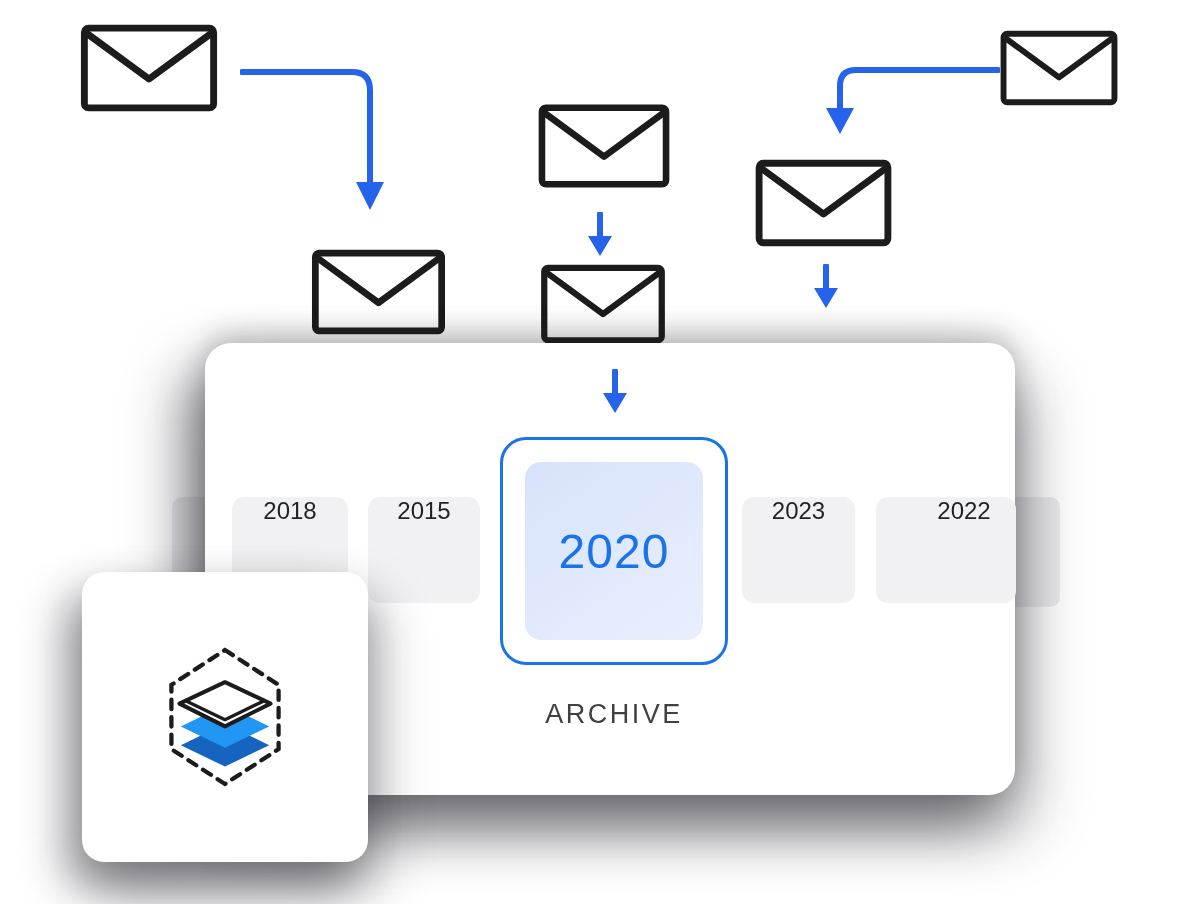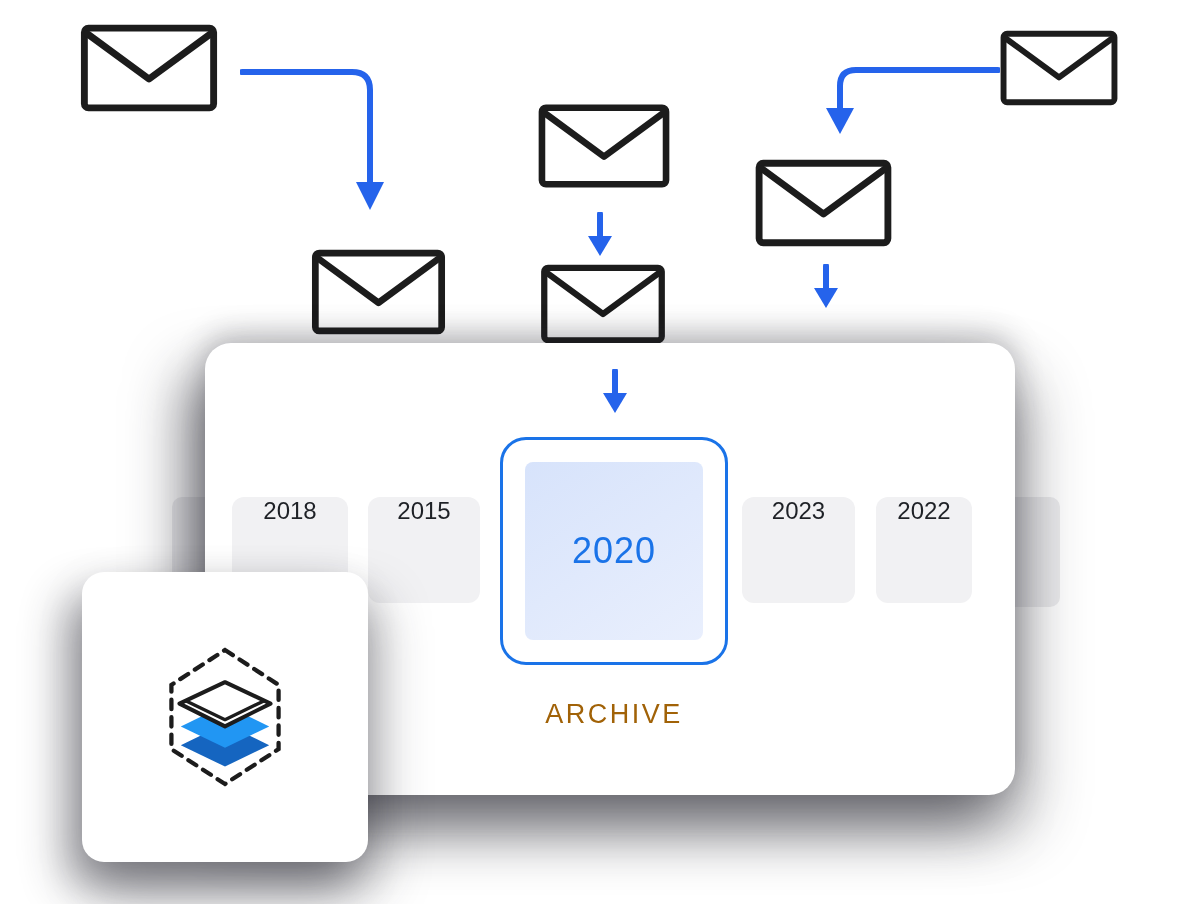--- a/index.html
+++ b/index.html
@@ -31,27 +31,27 @@
     display:flex;align-items:flex-start;justify-content:center;
     font-size:24px;font-weight:500;color:#1e2126;cursor:pointer;
   }
   .sel-outer{
     position:absolute;left:295px;top:94px;width:228px;height:228px;
     border:3px solid #1a73e8;border-radius:26px;box-sizing:border-box;
     cursor:pointer;
   }
   .sel-inner{
     position:absolute;left:22px;top:22px;width:178px;height:178px;
-    border-radius:8px;background:linear-gradient(145deg,#d7e3fb 0%,#e9effd 100%);
+    border-radius:16px;background:linear-gradient(145deg,#d7e3fb 0%,#e9effd 100%);
     display:flex;align-items:center;justify-content:center;
-    font-size:36px;font-weight:500;color:#1a73e8;letter-spacing:1px;
+    font-size:48px;font-weight:500;color:#1a73e8;letter-spacing:1px;
   }
   .archive-label{
     position:absolute;left:295px;top:356px;width:228px;text-align:center;
-    font-size:27px;font-weight:500;letter-spacing:2.5px;color:#a16207;
+    font-size:27px;font-weight:500;letter-spacing:2.5px;color:#404040;
   }
 
   
   .app-card{
     background:#ffffff;border-radius:22px;
     box-shadow:-16px 24px 45px rgba(36,36,46,.45),
                12px 28px 50px rgba(36,36,46,.35);
     display:flex;align-items:center;justify-content:center;
   }
 </style>
@@ -153,21 +153,21 @@
     <div class="sel-outer">
       <div class="sel-inner">
         <span>2020</span>
       </div>
     </div>
 
     <div class="year-tile" style="left:537px;width:113px;">
       <span>2023</span>
     </div>
 
-    <div class="year-tile" style="left:671px;width:96px;">
+    <div class="year-tile" style="left:671px;width:104px;padding-left:36px;">
       <span>2022</span>
     </div>
 
     <div class="archive-label">ARCHIVE</div>
   </div>
 
   <div class="abs app-card z3" style="left:82px;top:572px;width:286px;height:290px;">
     <div style="width:136px;height:142px;">
       <svg viewBox="0 0 100 106" style="display:block;width:100%;height:100%;">
         <polygon points="50,3 90,29 90,77 50,103 10,77 10,29" fill="none" stroke="#1c1c1c" stroke-width="3.2" stroke-dasharray="7 6" stroke-linecap="round"></polygon>

